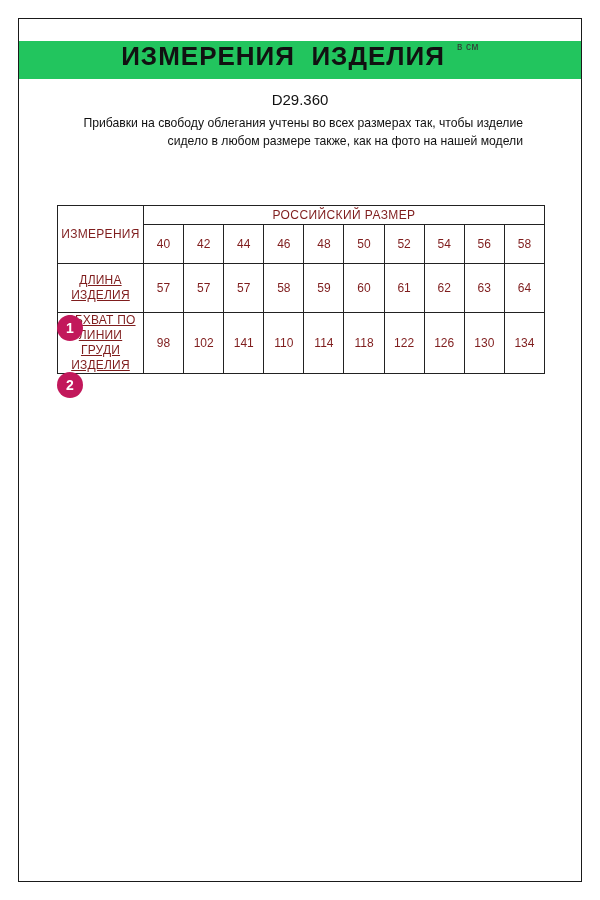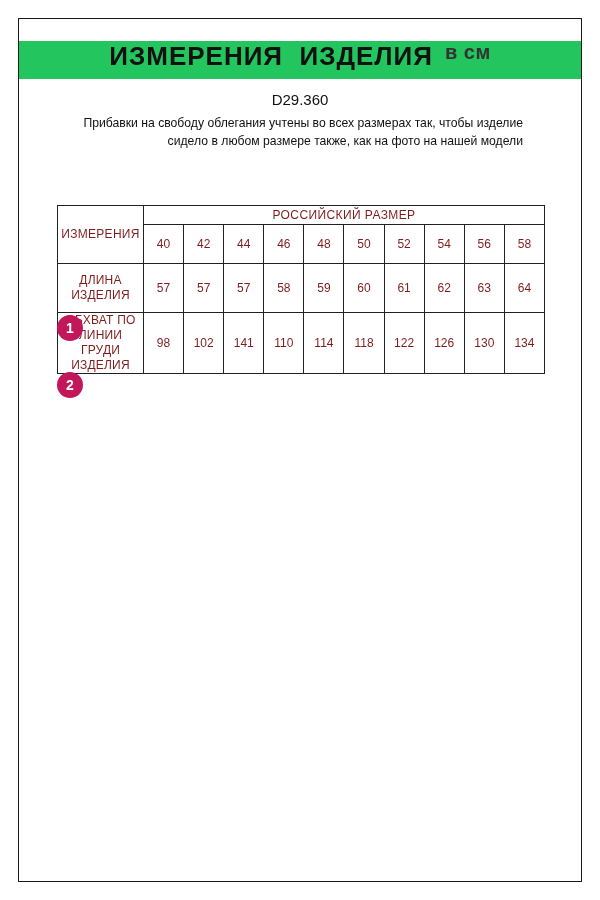--- a/index.html
+++ b/index.html
@@ -36,22 +36,22 @@
     justify-content: center;
   }
   .title-main {
     font-size: 26px;
     font-weight: bold;
     letter-spacing: 1px;
     color: #111;
     white-space: pre;
   }
   .title-unit {
-    font-size: 20px;
-    font-weight: bold;
+    font-size: 10px;
+    font-weight: normal;
     color: #333;
     margin-left: 12px;
     letter-spacing: 0.5px;
   }
   .code {
     position: absolute;
     left: 0;
     top: 72px;
     width: 100%;
     text-align: center;
@@ -103,20 +103,21 @@
   .size-num {
     font-size: 16px;
     font-weight: bold;
     height: 38px;
   }
   .row-label {
     font-size: 10px;
     line-height: 1.25;
     letter-spacing: 0.2px;
     padding: 4px 2px;
+    text-decoration: underline;
   }
   .row-value {
     font-size: 11.5px;
     height: 48px;
   }
   .r2 .row-value { height: 54px; }
   .bullet {
     position: absolute;
     left: 0;
     width: 26px;

